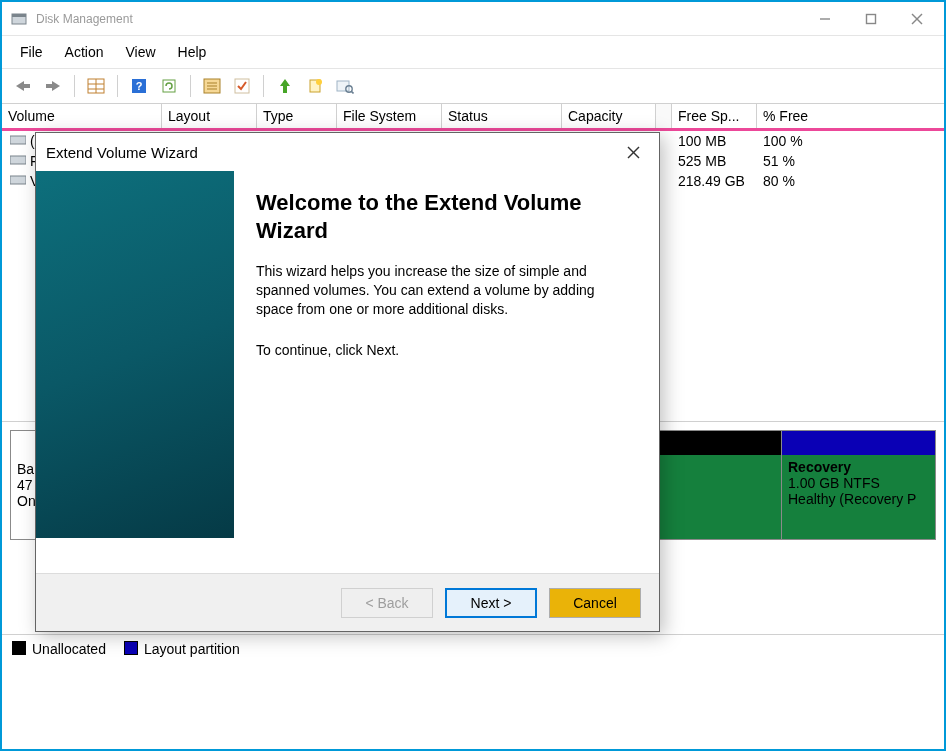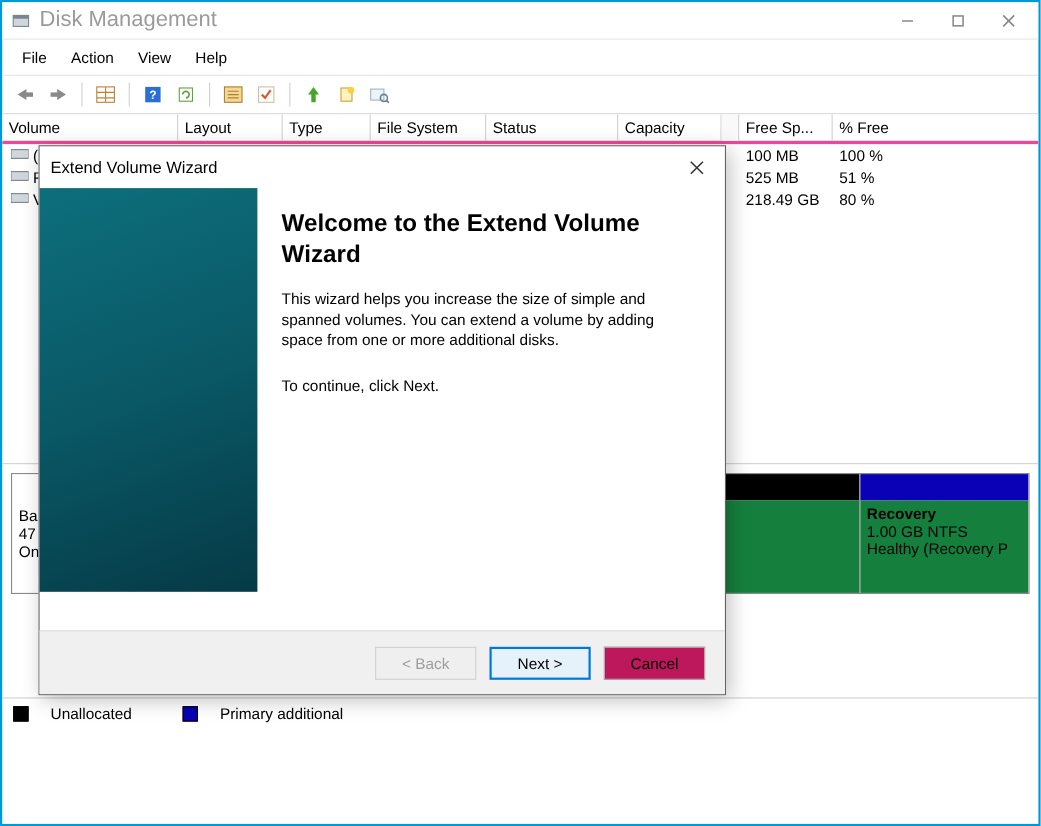--- a/index.html
+++ b/index.html
@@ -17,21 +17,21 @@
   .titlebar {
     display: flex;
     align-items: center;
     height: 34px;
     padding: 0 4px 0 8px;
     background: #fff;
     border-bottom: 1px solid #e5e5e5;
     color: #9a9a9a;
   }
   .titlebar .app-icon { width: 18px; height: 18px; margin-right: 8px; display:flex; align-items:center; justify-content:center;}
-  .titlebar .title { flex: 1; font-size: 20px; }
+  .titlebar .title { flex: 1; font-size: 12px; }
   .titlebar .win-controls { display: flex; }
   .win-btn { width: 46px; height: 32px; display:flex; align-items:center; justify-content:center; color:#888; }
   
   .menubar { display:flex; gap: 2px; padding: 4px 8px; font-size: 14px; color:#000; border-bottom:1px solid #e5e5e5;}
   .menubar .item { padding: 4px 10px; }
   
   .toolbar { display:flex; align-items:center; gap:4px; padding:4px 8px; border-bottom:1px solid #d0d0d0;}
   .tbtn { width:26px; height:26px; display:flex; align-items:center; justify-content:center; border:1px solid transparent; border-radius:2px;}
   .tsep { width:1px; height:22px; background:#d0d0d0; margin:0 4px;}
   
@@ -51,21 +51,21 @@
   .partition { border-left:1px solid #8a8a8a; display:flex; flex-direction:column; overflow:hidden;}
   .partition:first-child { border-left:none; }
   .part-bar { height:24px; }
   .bar-black { background:#000; }
   .bar-blue  { background:#0a00b5; }
   .part-body { flex:1; padding:4px 6px; font-size:14px; background:#15803d;}
   .part-body .name { font-weight:bold; }
   
   .between-spacer { height: 90px; }
   
-  .legend { display:flex; align-items:center; gap:20px; padding:6px 10px; border-top:1px solid #d0d0d0; font-size:14px;}
+  .legend { display:flex; align-items:flex-start; gap:6px; padding:6px 10px; border-top:1px solid #d0d0d0; font-size:14px;}
   .swatch { width:14px; height:14px; border:1px solid #000;}
   .sw-black { background:#000;}
   .sw-blue  { background:#0a00b5;}
   
   .wizard {
     position:absolute;
     left:35px; top:132px;
     width:625px; height:500px;
     background:#fff;
     border:1px solid #646464;
@@ -74,21 +74,21 @@
   }
   .wiz-title { display:flex; align-items:center; height:38px; padding:0 10px; font-size:15px;}
   .wiz-title .t { flex:1; }
   .wiz-close { width:32px; height:28px; display:flex; align-items:center; justify-content:center; color:#333;}
   .wiz-body { flex:1; display:flex; }
   .wiz-sidebar { width:198px; background: linear-gradient(160deg,#0d6f7c 0%, #0a5866 50%, #053a46 100%); }
   .wiz-content { flex:1; padding: 18px 30px 10px 22px; font-size:14px; color:#000;}
   .wiz-content h1 { font-size:22px; font-weight:700; margin:0 0 18px 0; line-height:1.25;}
   .wiz-content p { margin:0 0 22px 0; line-height:1.35;}
   .wiz-footer { height:58px; display:flex; align-items:center; justify-content:flex-end; gap:12px; padding:0 18px; background:#f0f0f0; border-top:1px solid #dcdcdc;margin-top:35px;}
-  .wbtn { min-width:92px; height:30px; border:1px solid #adadad; background:#be185d; font-size:14px; display:flex; align-items:center; justify-content:center;}
+  .wbtn { min-width:92px; height:30px; border:1px solid #adadad; background:#eab308; font-size:14px; display:flex; align-items:center; justify-content:center;}
   .wbtn.primary { border:2px solid #0078d7; background:#e5f1fb;}
   .wbtn.disabled { color:#9e9e9e; background:#efefef; border-color:#d0d0d0;}
   svg { display:block; }
 </style>
 </head>
 <body>
 
 <div class="titlebar">
   <span class="app-icon">
     <svg width="16" height="16" viewBox="0 0 16 16">
@@ -267,21 +267,21 @@
     <div class="between-spacer"></div>
   </div>
 
 </div>
 
 <div class="legend">
   <span class="swatch sw-black"></span>
   <span>Unallocated</span>
   <span style="width:6px"></span>
   <span class="swatch sw-blue"></span>
-  <span>Primary additional</span>
+  <span>Layout partition</span>
 </div>
 
 <div class="wizard">
   <div class="wiz-title">
     <span class="t">Extend Volume Wizard</span>
     <div class="wiz-close">
       <svg width="13" height="13">
           <line x1="1" y1="1" x2="12" y2="12" stroke="currentColor" stroke-width="1.4"></line>
           <line x1="12" y1="1" x2="1" y2="12" stroke="currentColor" stroke-width="1.4"></line>
         </svg>

